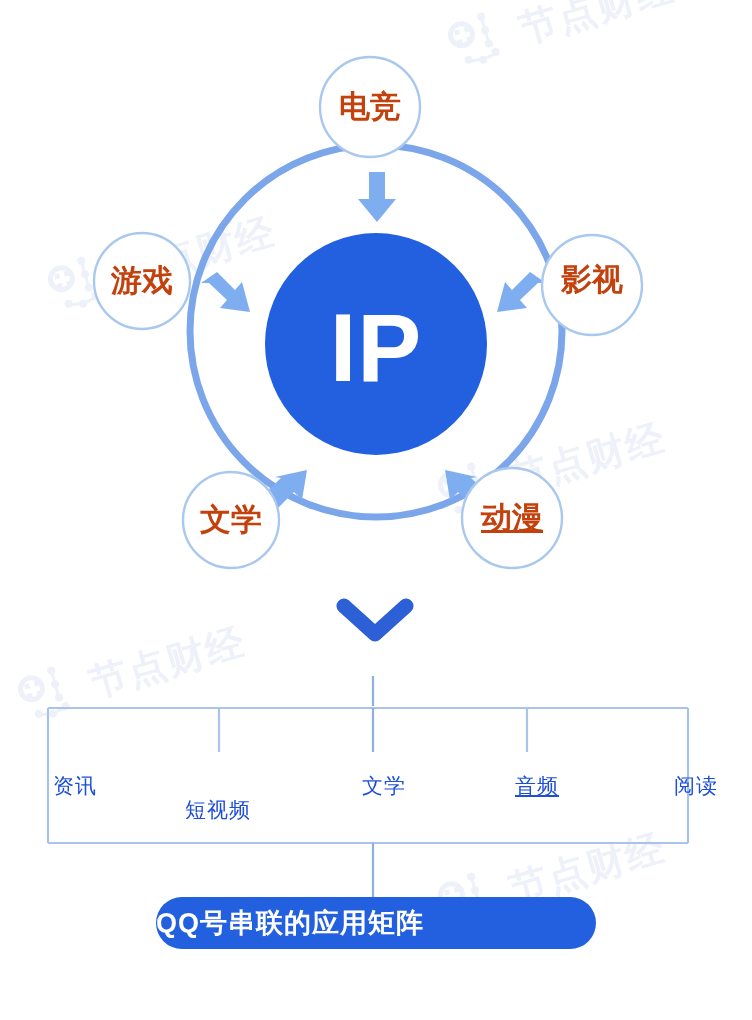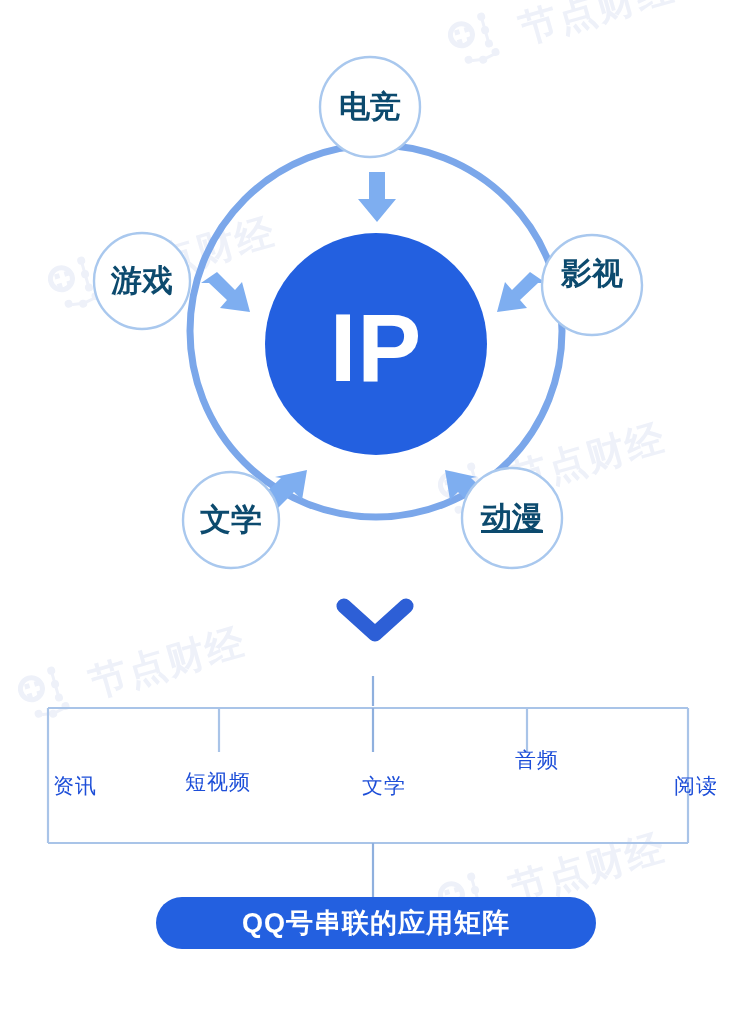--- a/index.html
+++ b/index.html
@@ -61,21 +61,21 @@
   .node-label, .ip-label, .leaf-label, .cta-label {
     position: absolute;
     z-index: 3;
     text-align: center;
     white-space: nowrap;
     font-family: "Liberation Sans", "DejaVu Sans", sans-serif;
   }
   .node-label {
     font-size: 31px;
     font-weight: bold;
-    color: #0c4a6e;
+    color: #c2410c;
     letter-spacing: 0px;
     transform: translate(-50%, -50%);
   }
   .ip-label {
     font-size: 96px;
     font-weight: bold;
     color: #ffffff;
     letter-spacing: 1px;
     transform: translate(-50%, -50%);
   }
@@ -93,21 +93,21 @@
     position: absolute;
     z-index: 3;
     left: 156px;
     top: 897px;
     width: 440px;
     height: 52px;
     border-radius: 26px;
     background: #2360e0;
     display: flex;
     align-items: center;
-    justify-content: center;
+    justify-content: flex-start;
   }
   .cta-label {
     position: static;
     transform: none;
     font-size: 27px;
     font-weight: bold;
     color: #ffffff;
     letter-spacing: 1px;
   }
 </style>
@@ -296,35 +296,35 @@
     <line x1="527" y1="708" x2="527" y2="752" stroke="#a9c4e8" stroke-width="2.2"></line>
 
     <line x1="373" y1="843" x2="373" y2="897" stroke="#8fb0de" stroke-width="2.2"></line>
 
   </svg>
 
   <div class="node-label" style="left:370px; top:107px;">电竞</div>
 
   <div class="node-label" style="left:142px; top:281px;font-family:Liberation Serif, serif;">游戏</div>
 
-  <div class="node-label" style="left:592px; top:274px;">影视</div>
+  <div class="node-label" style="left:592px; top:280px;">影视</div>
 
   <div class="node-label" style="left:231px; top:520px;">文学</div>
 
   <div class="node-label" style="left:512px; top:518px;text-decoration:underline;">动漫</div>
 
   <div class="ip-label" style="left:376px; top:348px;">IP</div>
 
   <div class="leaf-label" style="left:62px; top:786px;">资讯</div>
 
-  <div class="leaf-label" style="left:205px; top:782px;">短视频</div>
+  <div class="leaf-label" style="left:205px; top:810px;">短视频</div>
 
   <div class="leaf-label" style="left:371px; top:786px;">文学</div>
 
-  <div class="leaf-label" style="left:524px; top:760px;">音频</div>
+  <div class="leaf-label" style="left:524px; top:786px;text-decoration:underline;">音频</div>
 
   <div class="leaf-label" style="left:683px; top:786px;text-align:center;">阅读</div>
 
   <div id="cta-pill">
     <span class="cta-label">QQ号串联的应用矩阵</span>
   </div>
 
 </div>
 
 </body></html>

